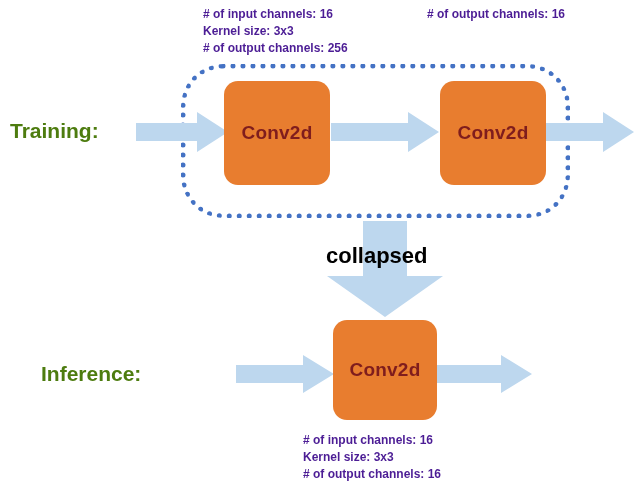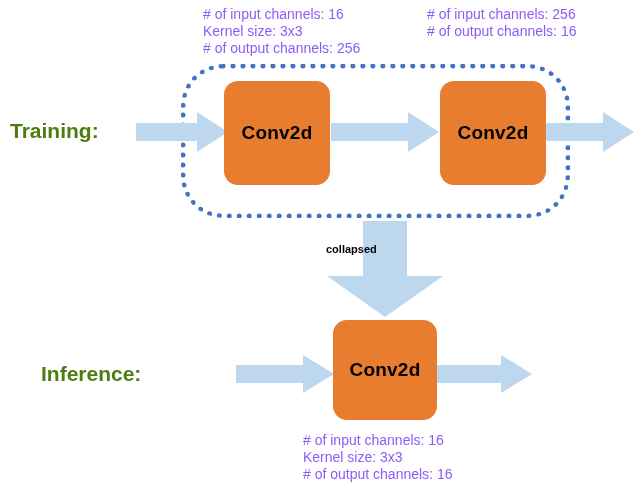--- a/index.html
+++ b/index.html
@@ -14,58 +14,58 @@
     position: relative;
     width: 634px;
     height: 492px;
     background: #ffffff;
     overflow: hidden;
   }
   .abs { position: absolute; }
 
   
   .annot {
-    font-size: 14px;
-    font-weight: normal;
-    color: #8b5cf6;
+    font-size: 12px;
+    font-weight: bold;
+    color: #4c1d95;
     line-height: 17px;
     white-space: nowrap;
   }
   .annot div { white-space: nowrap; }
 
   
   .row-label {
     font-size: 21px;
     font-weight: bold;
     color: #4d7c0f;
     white-space: nowrap;
   }
 
   
   .collapsed-label {
-    font-size: 11px;
+    font-size: 22px;
     font-weight: bold;
     color: #000000;
     white-space: nowrap;
     z-index: 6;
   }
 
   
   .conv-box {
     background: #E87D2F;
     border-radius: 14px;
     display: flex;
     align-items: center;
     justify-content: center;
     z-index: 4;
   }
   .conv-box .conv-label {
     font-size: 19px;
     font-weight: bold;
-    color: #000000;
+    color: #7f1d1d;
     letter-spacing: 0.2px;
   }
 
   
   .dotted-group {
     border: 5px dotted #4472C4;
     border-radius: 42px;
     box-sizing: border-box;
     z-index: 2;
     background: transparent;
@@ -80,21 +80,20 @@
 
 <div id="canvas">
 
   <div class="abs annot" style="left:203px; top:6px;">
     <div># of input channels: 16</div>
     <div>Kernel size: 3x3</div>
     <div># of output channels: 256</div>
   </div>
 
   <div class="abs annot" style="left:427px; top:6px;">
-    <div># of input channels: 256</div>
     <div># of output channels: 16</div>
   </div>
 
   <div class="abs dotted-group" style="left:181px; top:64px; width:389px; height:154px;"></div>
 
   <div class="abs row-label" style="left:10px; top:119px;">Training:</div>
 
   <div class="abs z3" style="left:136px; top:112px;">
     <svg class="arrow-svg" width="92" height="40" viewBox="0 0 92 40">
       <polygon points="0,11 61,11 61,0 92,20 61,40 61,29 0,29" fill="#BDD7EE"></polygon>

